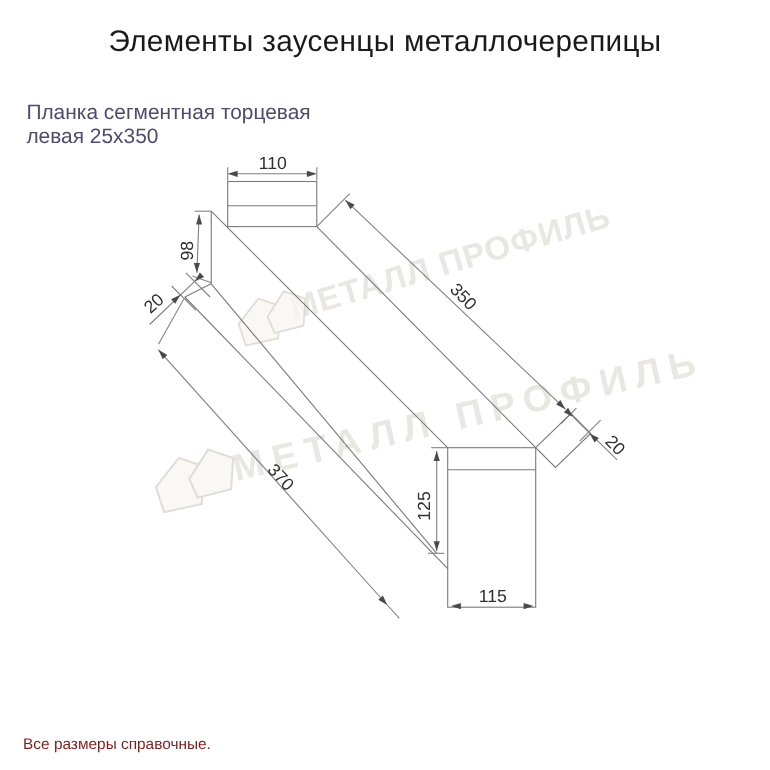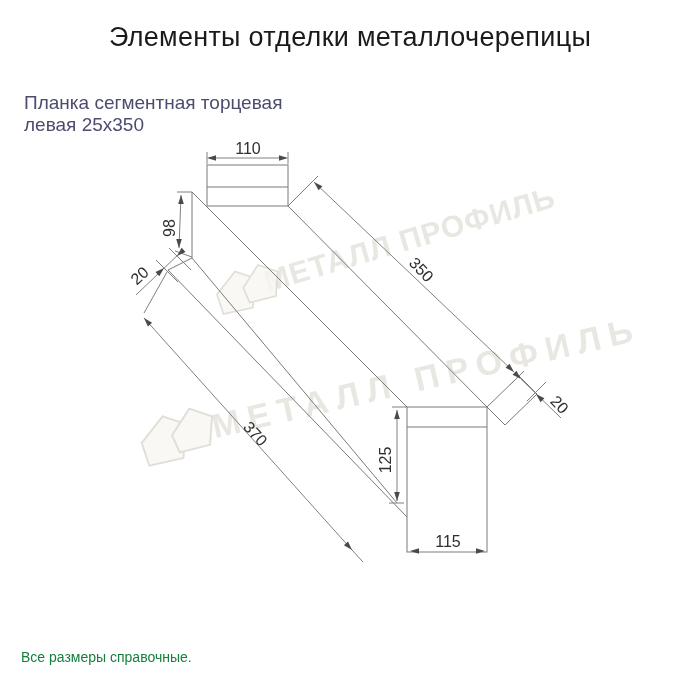--- a/index.html
+++ b/index.html
@@ -13,22 +13,22 @@
     text-align:center;
     font-size:27px;font-weight:normal;color:#1a1a1a;
     letter-spacing:0.3px;
   }
   .subtitle{
     position:absolute;left:0;top:92px;width:678px;
     text-align:left;
     font-size:19px;line-height:22px;color:#4c4c6e;padding-left:24px;
   }
   .footer-notes{
-    position:absolute;left:21px;top:649px;
-    font-size:14px;line-height:17px;color:#15803d;
+    position:absolute;left:21px;top:668px;
+    font-size:14px;line-height:17px;color:#7f1d1d;
   }
   .watermark-text{
     position:absolute;
     font-weight:bold;white-space:nowrap;
     color:#dcd9d0;opacity:0.62;
     transform-origin:left top;
   }
   .wm-upper{
     left:260px;top:266px;
     font-size:30px;letter-spacing:1px;
@@ -137,21 +137,21 @@
     <text class="dimtext" x="170" y="228" dy="5" text-anchor="middle" transform="rotate(-90 170 228)">98</text>
     <text class="dimtext" x="140" y="276" dy="5" text-anchor="middle" transform="rotate(-42 140 276)">20</text>
     <text class="dimtext" x="255" y="434" dy="5" text-anchor="middle" transform="rotate(47 255 434)">370</text>
     <text class="dimtext" x="421" y="270" dy="5" text-anchor="middle" transform="rotate(46 421 270)">350</text>
     <text class="dimtext" x="559" y="405" dy="5" text-anchor="middle" transform="rotate(46 559 405)">20</text>
     <text class="dimtext" x="386" y="460" dy="5" text-anchor="middle" transform="rotate(-90 386 460)">125</text>
     <text class="dimtext" x="448" y="547" text-anchor="middle">115</text>
   </g>
 </svg>
 
-<div class="page-title">Элементы отделки металлочерепицы</div>
+<div class="page-title">Элементы заусенцы металлочерепицы</div>
 <div class="subtitle">
   <div>Планка сегментная торцевая</div>
   <div>левая 25х350</div>
 </div>
 
 <div class="footer-notes">
   <div>Все размеры справочные.</div>
 </div>
 
 </body></html>

